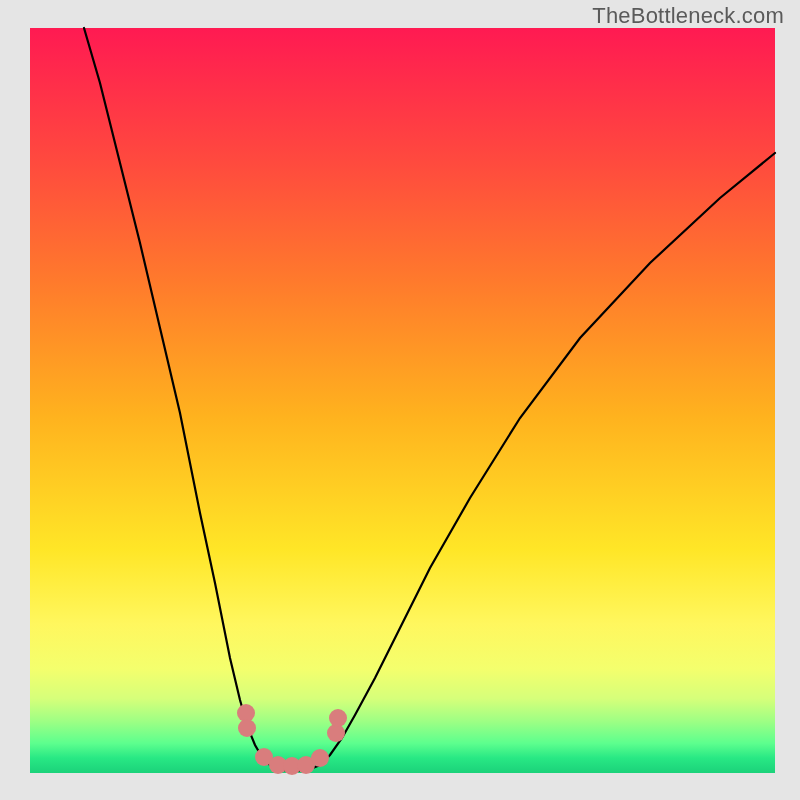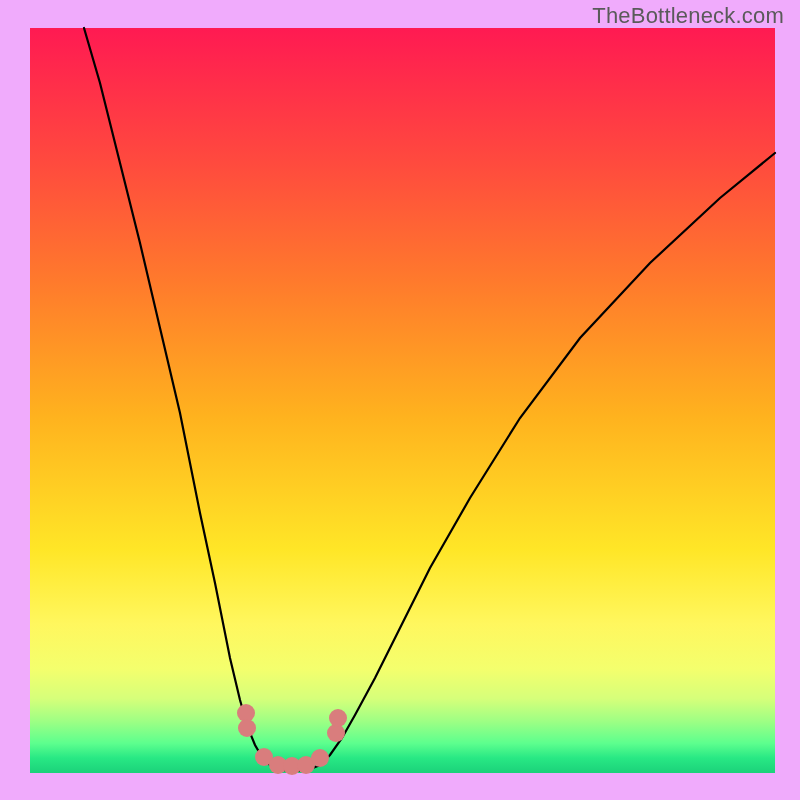--- a/index.html
+++ b/index.html
@@ -10,21 +10,21 @@
     overflow: hidden;
     background: #000;
     font-family: Arial, Helvetica, sans-serif;
   }
   .frame {
     position: absolute;
     left: 0;
     top: 0;
     width: 800px;
     height: 800px;
-    background: #f0abfc;
+    background: #e5e5e5;
   }
   .plot {
     position: absolute;
     left: 30px;
     top: 28px;
     width: 745px;
     height: 745px;
     
     background: linear-gradient(to bottom,
       #ff1a52 0%,

